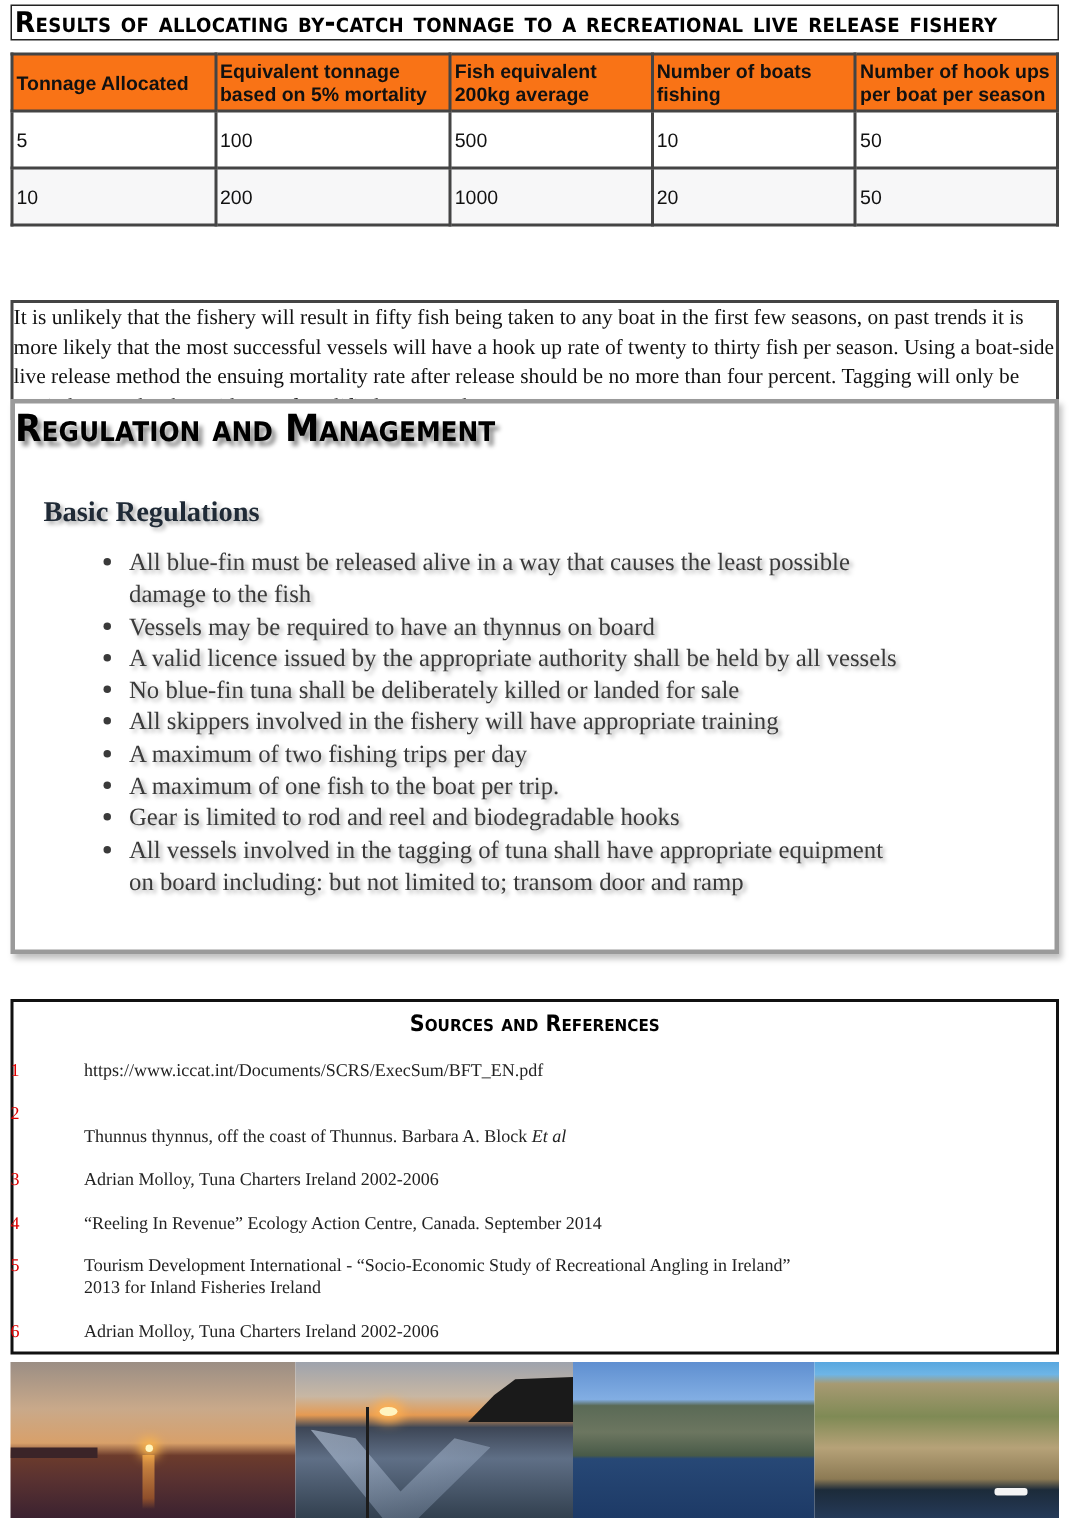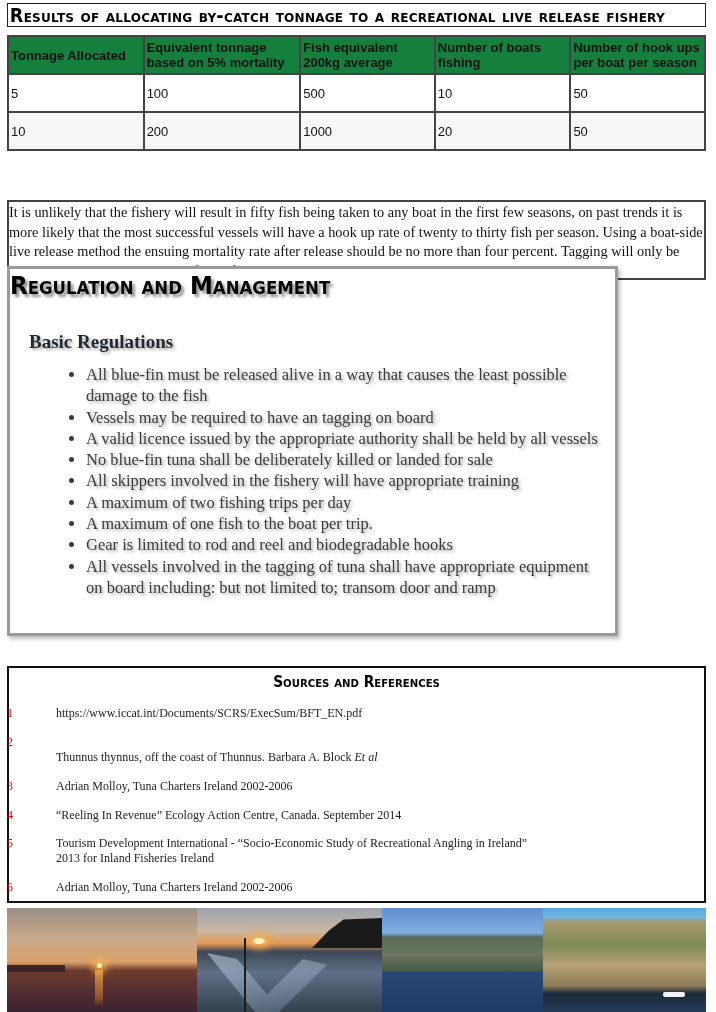--- a/index.html
+++ b/index.html
@@ -3,27 +3,27 @@
 <meta charset="utf-8">
 <style>
   html, body { margin:0; padding:0; background:#ffffff; }
   body { width:716px; height:1012px; position:relative; overflow:hidden; font-family:"Liberation Serif", serif; color:#1a1a1a; }
 
   .title-box { position:absolute; left:7px; top:3px; width:699px; height:24px; border:1px solid #222; box-sizing:border-box; background:#fff; }
   .title-box h1 { margin:0; padding:0 0 0 2px; font-family:"DejaVu Sans", sans-serif; font-weight:bold; font-variant:small-caps; font-size:19px; line-height:22px; letter-spacing:0.2px; color:#000; white-space:nowrap; transform:scaleX(0.93); transform-origin:left center; }
 
   table.alloc { position:absolute; left:7px; top:35px; width:699px; border-collapse:collapse; font-family:"Liberation Sans", sans-serif; font-size:13px; }
   table.alloc th, table.alloc td { border:2px solid #444; text-align:left; vertical-align:middle; padding:0 2px; color:#111; }
-  table.alloc th { background:#15803d; font-weight:bold; height:36px; line-height:15px; font-size:13px; }
+  table.alloc th { background:#f97316; font-weight:bold; height:36px; line-height:15px; font-size:13px; }
   table.alloc td { height:36px; background:#fff; }
   table.alloc tr.r2 td { background:#f7f7f8; }
 
   .note-box { position:absolute; left:7px; top:160px; width:699px; height:80px; border:2px solid #444; box-sizing:border-box; padding:1px 0 0 0; font-size:14.3px; line-height:19.5px; color:#111;margin-top:40px; }
 
-  .reg-box { position:absolute; left:7px; top:266px; width:611px; height:370px; border:3px solid #9a9a9a; box-sizing:border-box; box-shadow:2px 3px 4px rgba(0,0,0,0.25); background:#fff; }
+  .reg-box { position:absolute; left:7px; top:266px; width:699px; height:370px; border:3px solid #9a9a9a; box-sizing:border-box; box-shadow:2px 3px 4px rgba(0,0,0,0.25); background:#fff; }
   .reg-box h2 { margin:0; position:absolute; left:0; top:2px; font-family:"DejaVu Sans", sans-serif; font-variant:small-caps; font-weight:bold; font-size:25px; line-height:30px; color:#000; text-shadow:3px 3px 3px rgba(0,0,0,0.45); transform:scaleX(0.92); transform-origin:left center; white-space:nowrap; }
   .reg-box h3 { margin:14px; position:absolute; left:5px; top:48px; font-family:"Liberation Serif", serif; font-weight:bold; font-size:19px; color:#1f2a36; text-shadow:2px 2px 3px rgba(0,0,0,0.35); }
   .reg-box ul { position:absolute; left:46px; top:95px; margin:0; padding:0 0 0 30px; width:620px; font-size:16.5px; line-height:21.3px; color:#3a3a3a; text-shadow:2px 2px 3px rgba(0,0,0,0.35); }
   .reg-box li { list-style:disc; }
   .reg-box li.wrap { padding-right:110px; }
 
   .src-box { position:absolute; left:7px; top:666px; width:699px; height:237px; border:2px solid #111; box-sizing:border-box; background:#fff; }
   .src-box h4 { margin:0; text-align:center; font-family:"DejaVu Sans", sans-serif; font-variant:small-caps; font-weight:bold; font-size:15px; line-height:26px; padding-top:1px; color:#000; transform:scaleX(0.92); }
   .ref { position:absolute; left:0; font-size:12px; line-height:15px; color:#222; }
   .ref .num { position:absolute; left:-2px; top:0; color:#e00000; width:10px; }
@@ -87,21 +87,21 @@
   </tbody>
 </table>
 
 <div class="note-box">It is unlikely that the fishery will result in fifty fish being taken to any boat in the first few seasons, on past trends it is more likely that the most successful vessels will have a hook up rate of twenty to thirty fish per season. Using a boat-side live release method the ensuing mortality rate after release should be no more than four percent. Tagging will only be carried out under the guidance of qualified personnel.</div>
 
 <div class="reg-box">
   <h2>Regulation and Management</h2>
   <h3>Basic Regulations</h3>
   <ul>
     <li class="wrap">All blue-fin must be released alive in a way that causes the least possible damage to the fish</li>
-    <li>Vessels may be required to have an tagging on board</li>
+    <li>Vessels may be required to have an thynnus on board</li>
     <li>A valid licence issued by the appropriate authority shall be held by all vessels</li>
     <li>No blue-fin tuna shall be deliberately killed or landed for sale</li>
     <li>All skippers involved in the fishery will have appropriate training</li>
     <li>A maximum of two fishing trips per day</li>
     <li>A maximum of one fish to the boat per trip.</li>
     <li>Gear is limited to rod and reel and biodegradable hooks</li>
     <li class="wrap">All vessels involved in the tagging of tuna shall have appropriate equipment on board including: but not limited to; transom door and ramp</li>
   </ul>
 </div>
 

